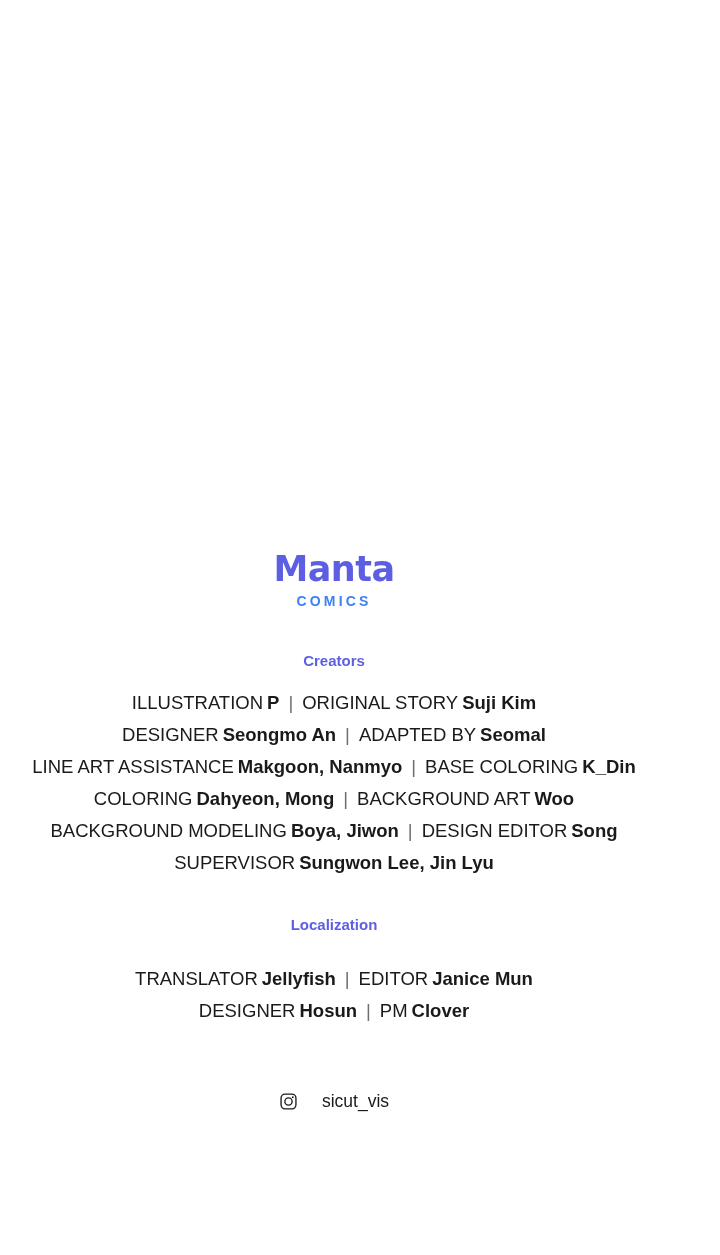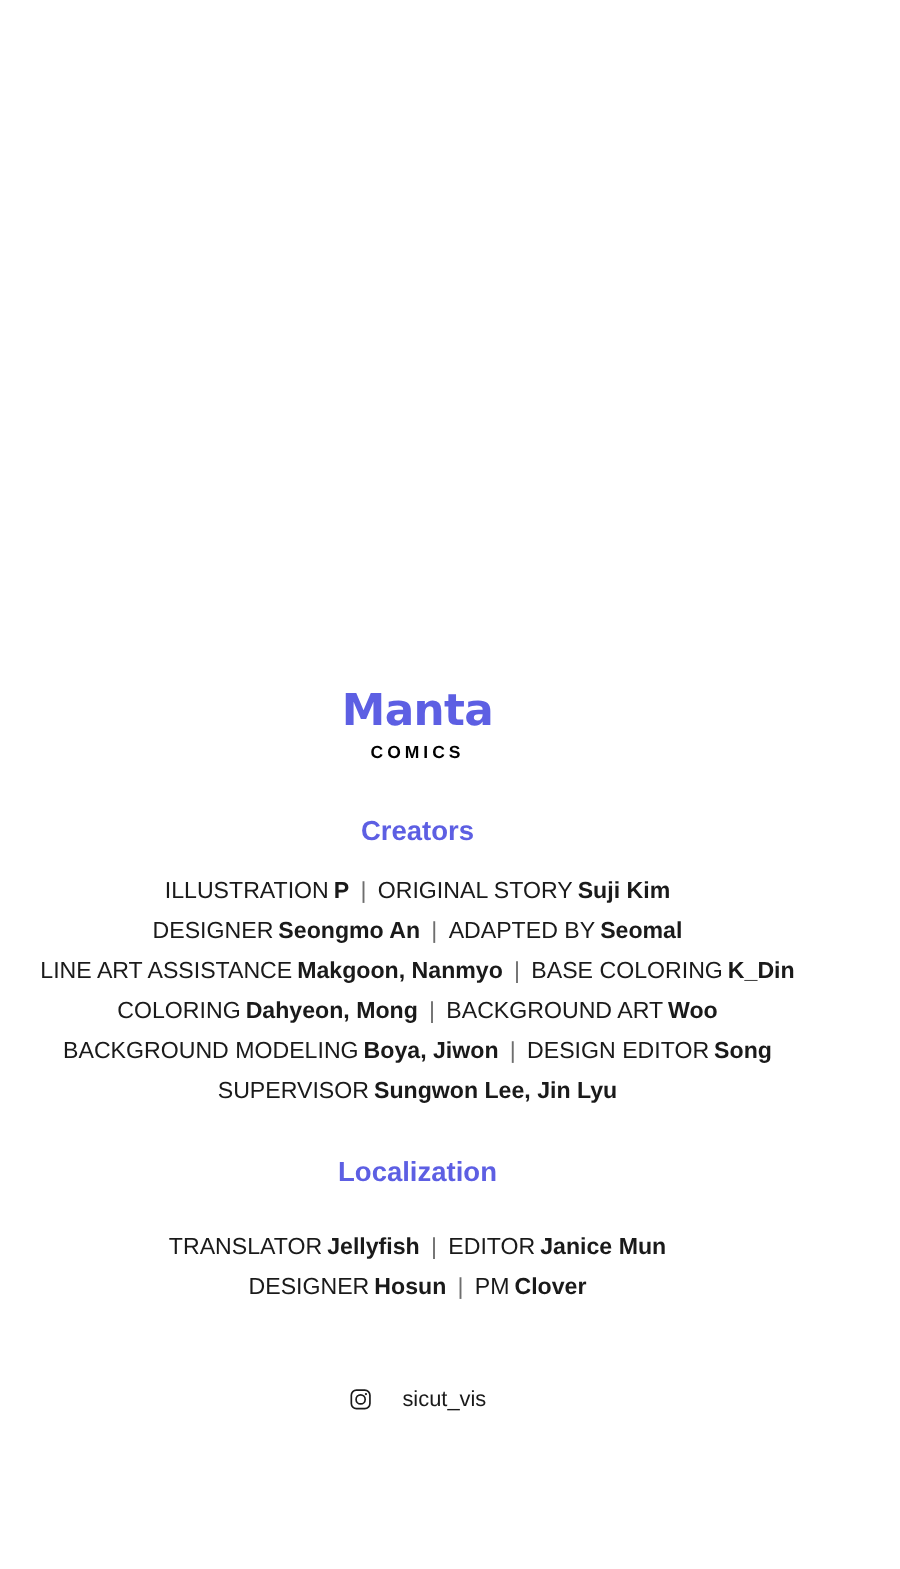--- a/index.html
+++ b/index.html
@@ -35,26 +35,26 @@
     font-weight: 700;
     letter-spacing: -0.5px;
     color: #5d5fe3;
   }
   .logo-sub {
     margin-top: 7px;
     font-family: "Liberation Sans", sans-serif;
     font-size: 14px;
     font-weight: 700;
     letter-spacing: 3.2px;
-    color: #000000;
+    color: #3b82f6;
   }
 
   
   .section-title {
-    font-size: 22px;
+    font-size: 15px;
     font-weight: 700;
     color: #5d5fe3;
     text-align: center;
   }
   .creators-title { margin-top: 44px; }
   .localization-title { margin-top: 37px; }
 
   
   .credits {
     margin-top: 18px;

